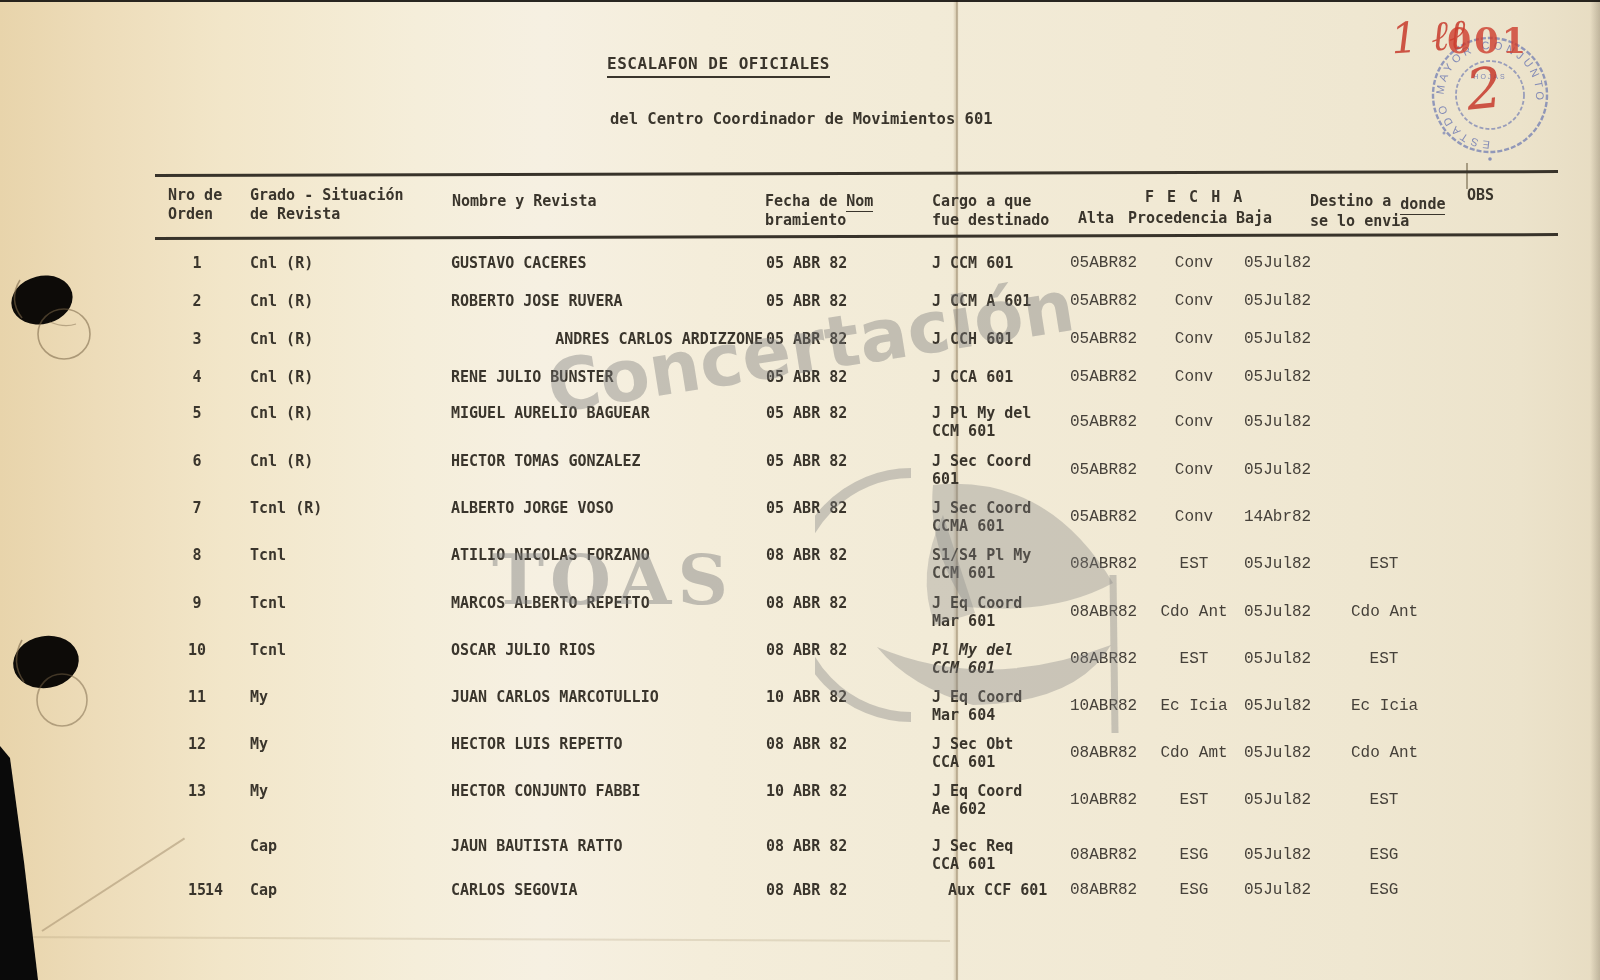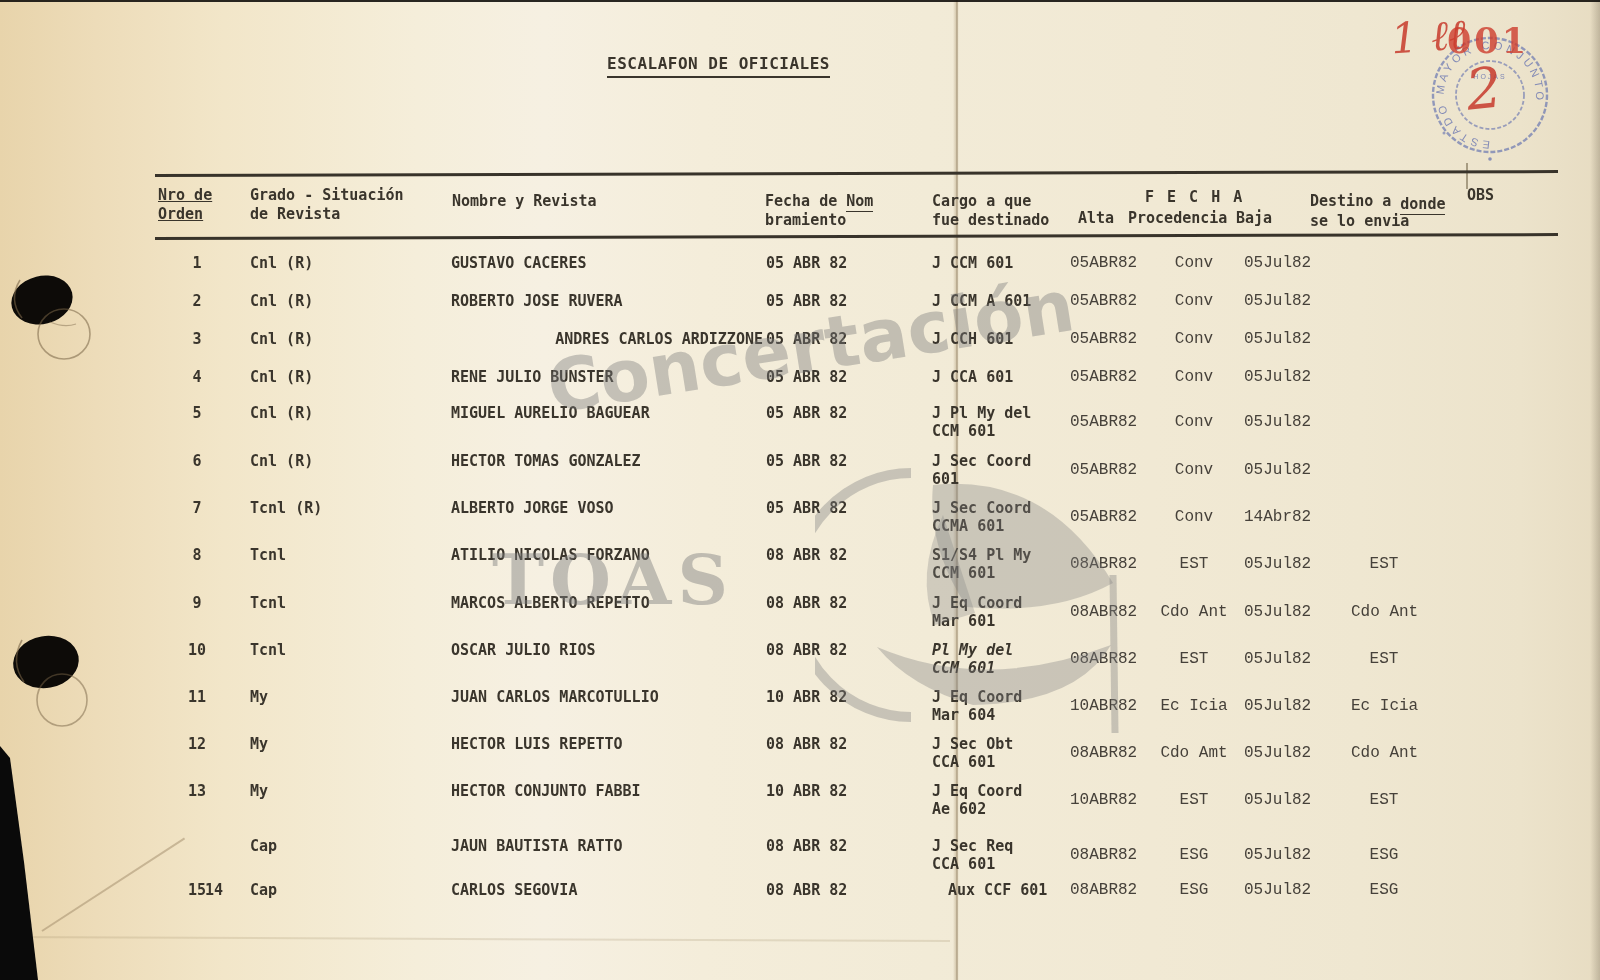--- a/index.html
+++ b/index.html
@@ -49,25 +49,26 @@
 <div class="page">
 
   <div class="abs crease-main noptr"></div>
   <div class="abs crease-line noptr"></div>
   <div class="abs crease-tick noptr"></div>
   <div class="abs crease-diag noptr"></div>
   <div class="abs crease-horiz noptr"></div>
   <div class="abs right-shade noptr"></div>
 
   <div class="abs t title">ESCALAFON DE OFICIALES</div>
+  <div class="abs t subtitle">del Centro Coordinador de Movimientos 601</div>
 
   <div class="abs rule rule-top"></div>
   <div class="abs rule rule-bot"></div>
 
-  <div class="abs t hdr" style="left:158px;top:186px;text-decoration:underline;"><span>Nro de</span><br><span>Orden</span></div>
+  <div class="abs t hdr" style="left:168px;top:186px;"><span>Nro de</span><br><span>Orden</span></div>
   <div class="abs t hdr" style="left:250px;top:186px;"><span>Grado - Situación</span><br><span>de Revista</span></div>
   <div class="abs t hdr" style="left:452px;top:192px;">Nombre y Revista</div>
   <div class="abs t hdr" style="left:765px;top:192px;"><span>Fecha de </span><span class="uline">Nom</span><br><span>bramiento</span></div>
   <div class="abs t hdr" style="left:932px;top:192px;"><span>Cargo a que</span><br><span>fue destinado</span></div>
   <div class="abs t hdr" style="left:1145px;top:188px;letter-spacing:2px;">F E C H A</div>
   <div class="abs t hdr" style="left:1078px;top:209px;">Alta</div>
   <div class="abs t hdr" style="left:1128px;top:209px;">Procedencia</div>
   <div class="abs t hdr" style="left:1236px;top:209px;">Baja</div>
   <div class="abs t hdr" style="left:1310px;top:192px;"><span>Destino a </span><span class="donde">donde</span><br><span>se lo envia</span></div>
   <div class="abs t hdr" style="left:1467px;top:186px;">OBS</div>

